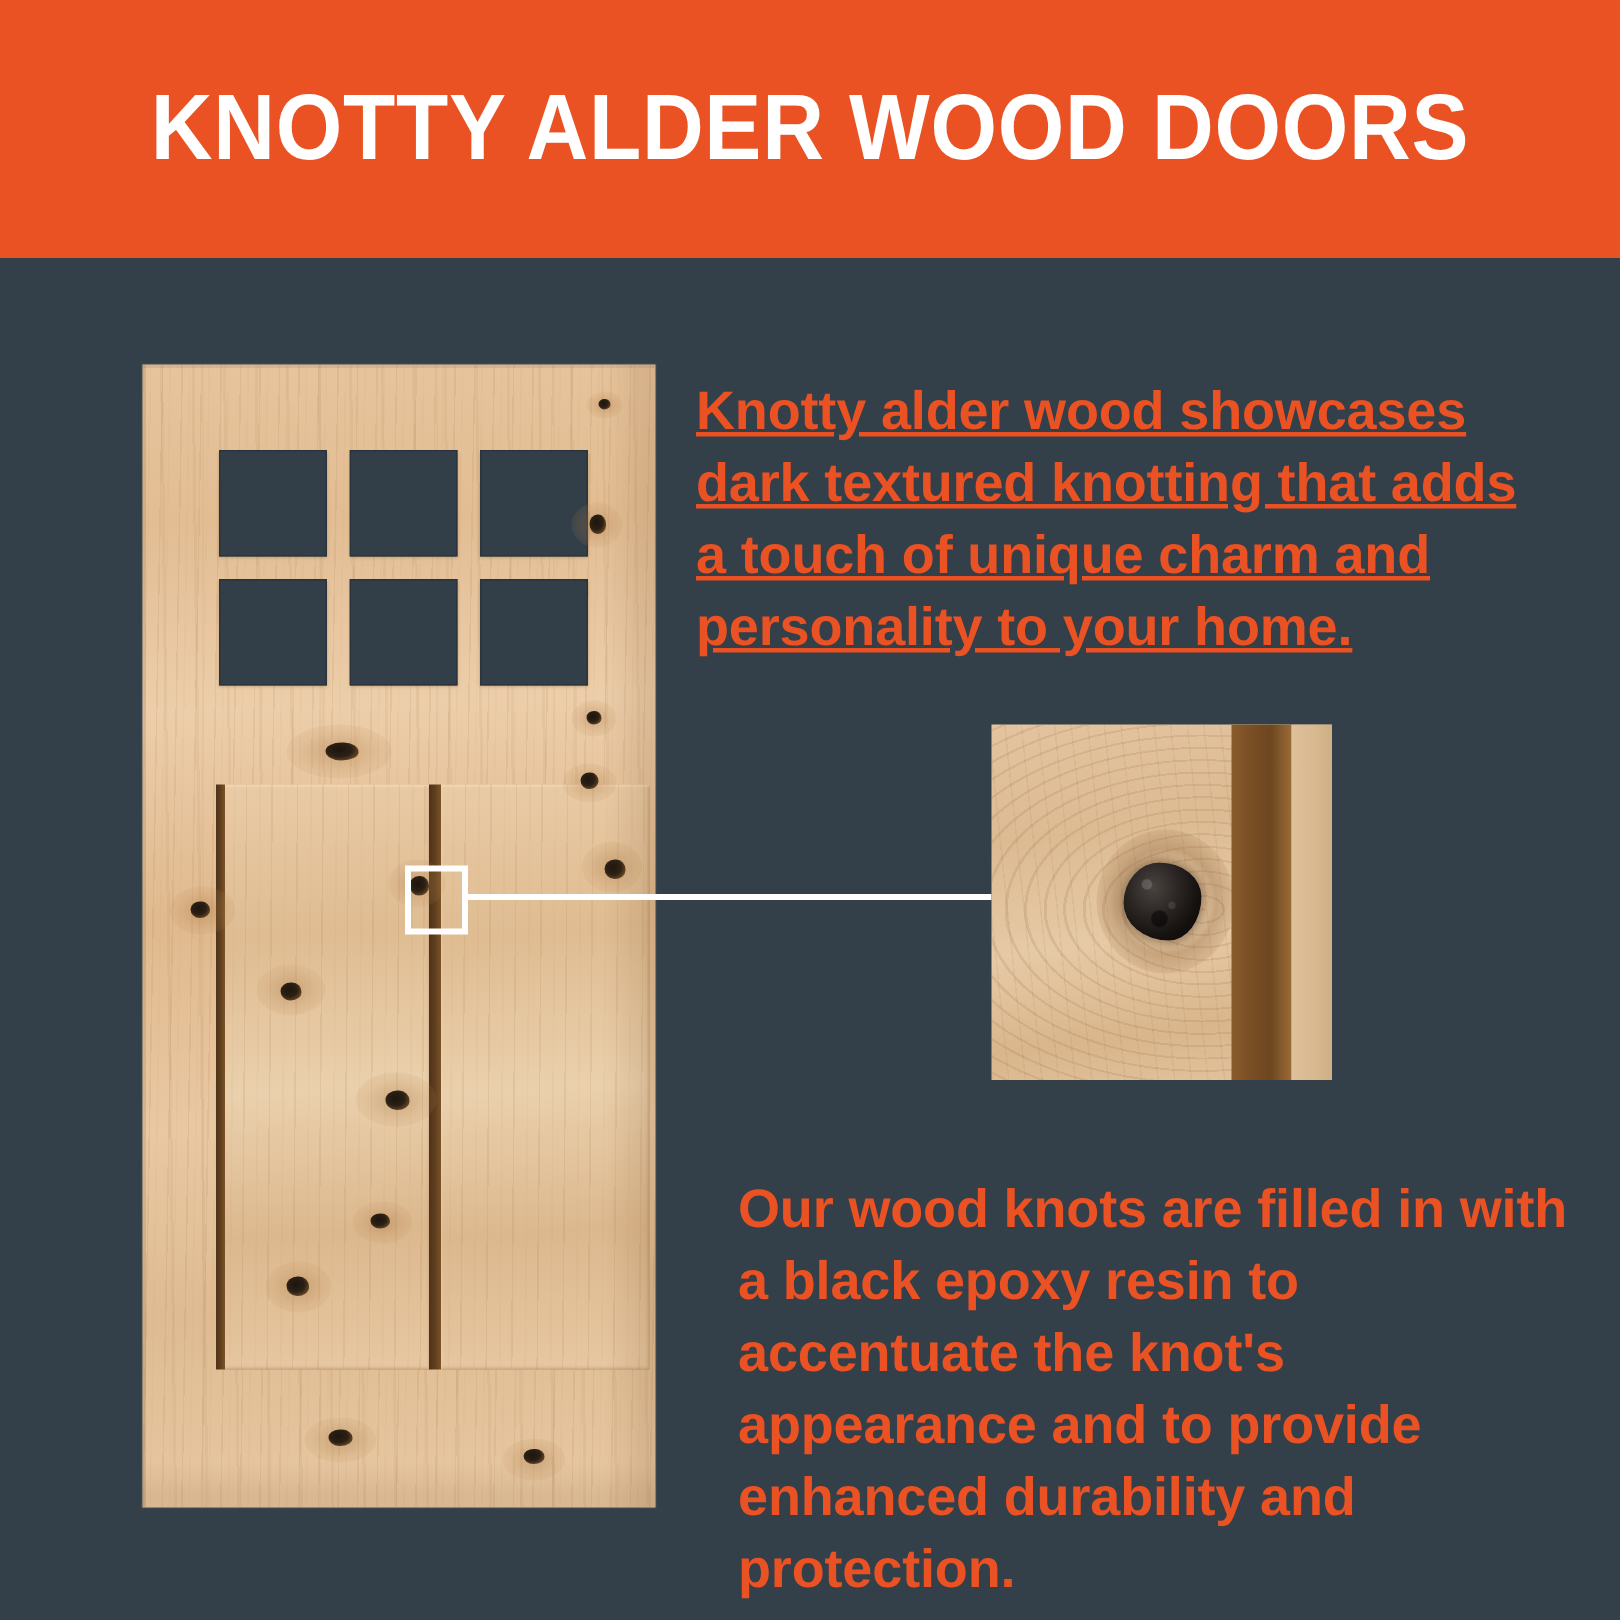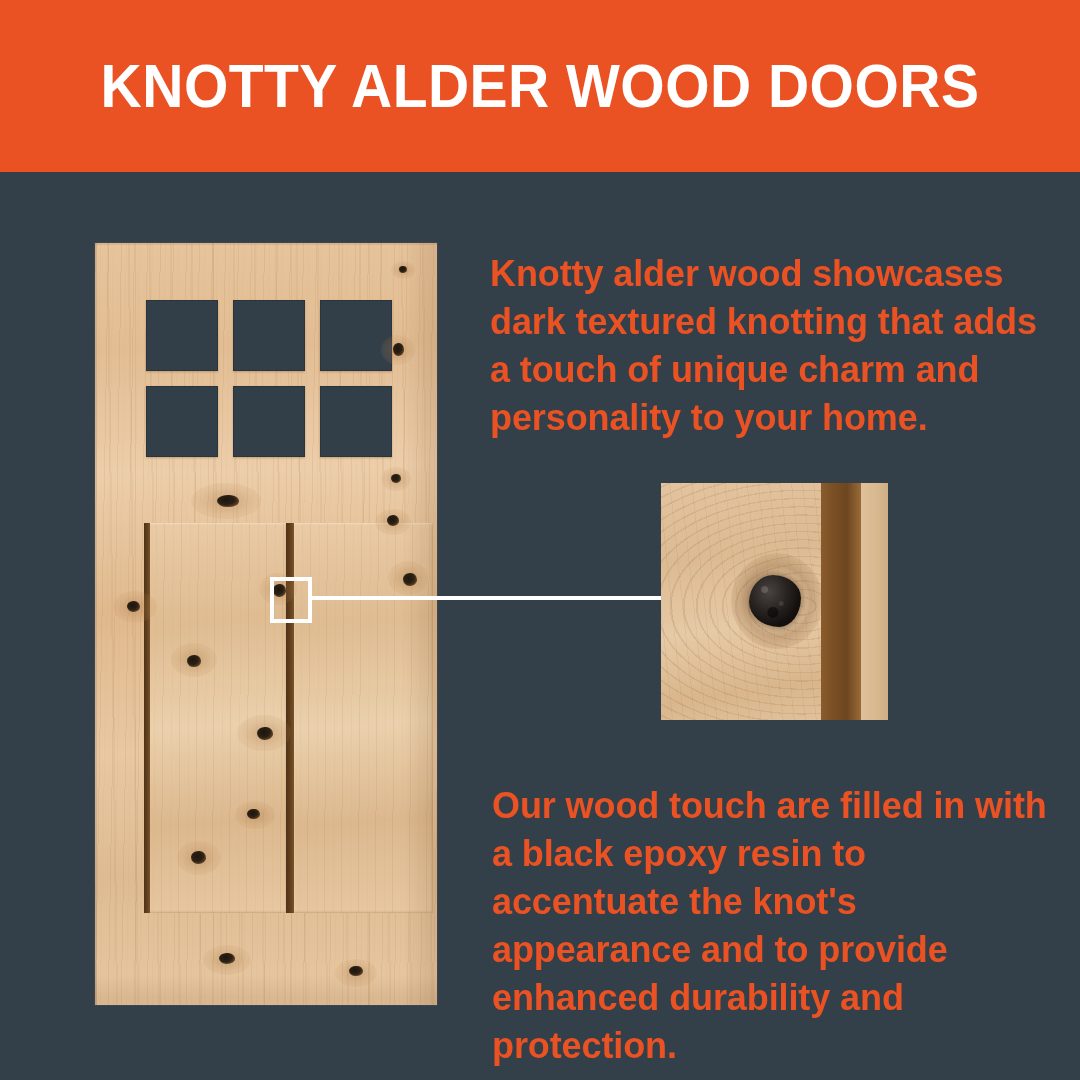--- a/index.html
+++ b/index.html
@@ -226,22 +226,23 @@
     color: #ea5223;
     font-family: "Liberation Sans Narrow", "Liberation Sans", sans-serif;
     font-weight: 700;
     font-size: 36px;
     line-height: 48px;
     letter-spacing: -0.1px;
     white-space: pre-line;
   }
 
   #paragraph-one {
-    left: 490px; top: 250px;
+    left: 464px; top: 250px;
     width: 560px;
+    text-decoration: underline;
   }
 
   #paragraph-two {
     left: 492px; top: 782px;
     width: 560px;
   }
 </style>
 </head>
 <body>
 
@@ -314,13 +315,13 @@
 <div id="knot-detail-photo">
   <div class="grain"></div>
   <div class="knot-ring"></div>
   <div class="epoxy-knot"></div>
   <div class="groove-strip"></div>
   <div class="edge-strip"></div>
 </div>
 
 <p class="body-copy" id="paragraph-one">Knotty alder wood showcases dark textured knotting that adds a touch of unique charm and personality to your home.</p>
 
-<p class="body-copy" id="paragraph-two">Our wood touch are filled in with a black epoxy resin to accentuate the knot's appearance and to provide enhanced durability and protection.</p>
+<p class="body-copy" id="paragraph-two">Our wood knots are filled in with a black epoxy resin to accentuate the knot's appearance and to provide enhanced durability and protection.</p>
 
 </body></html>

